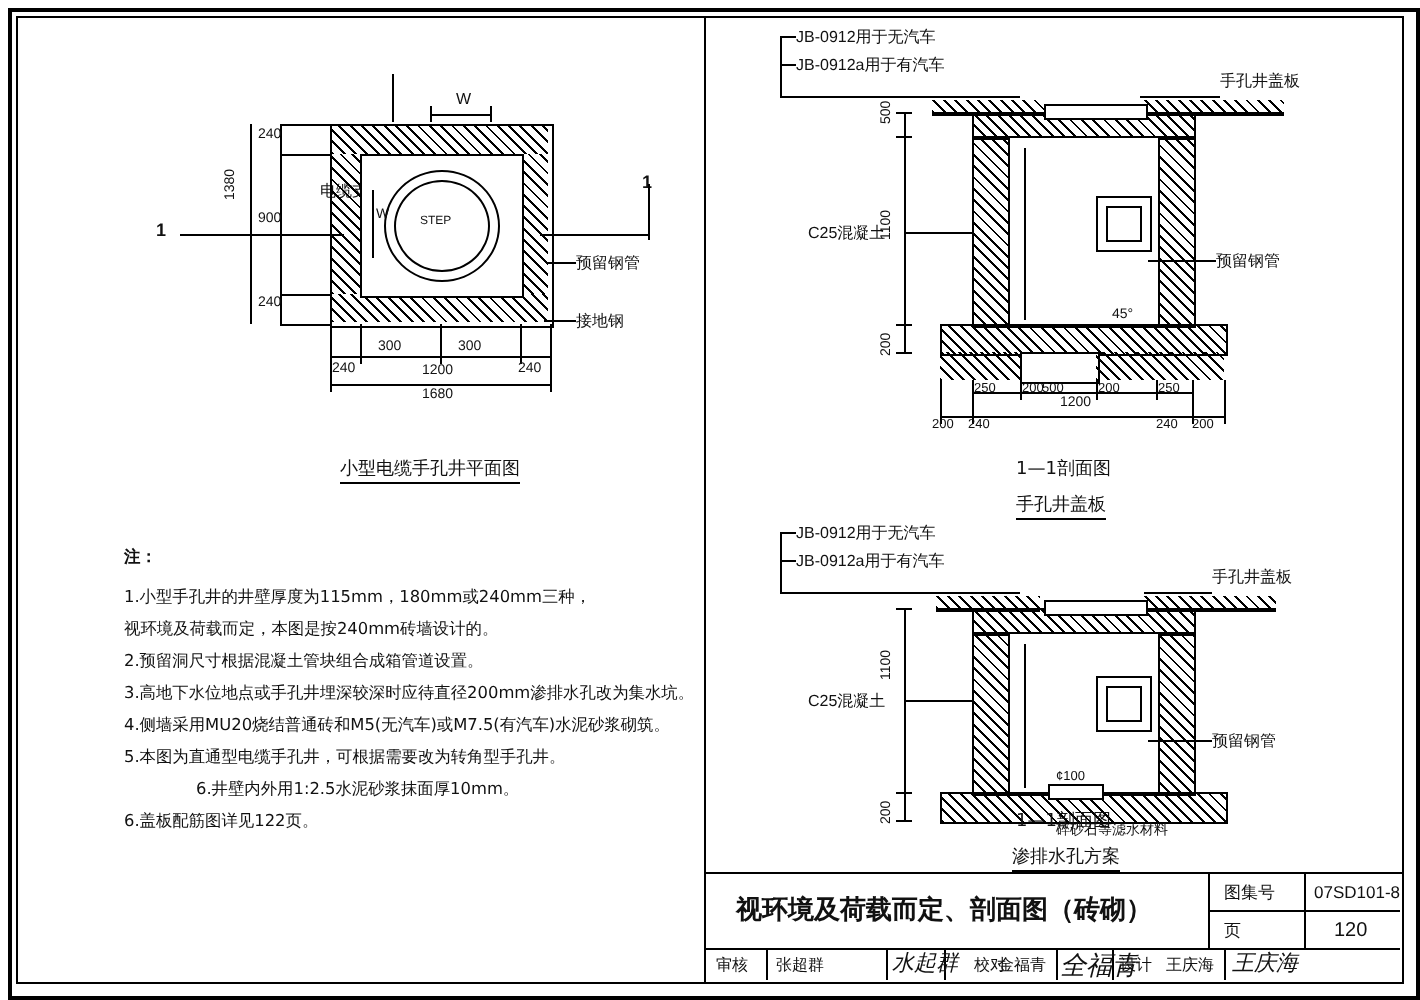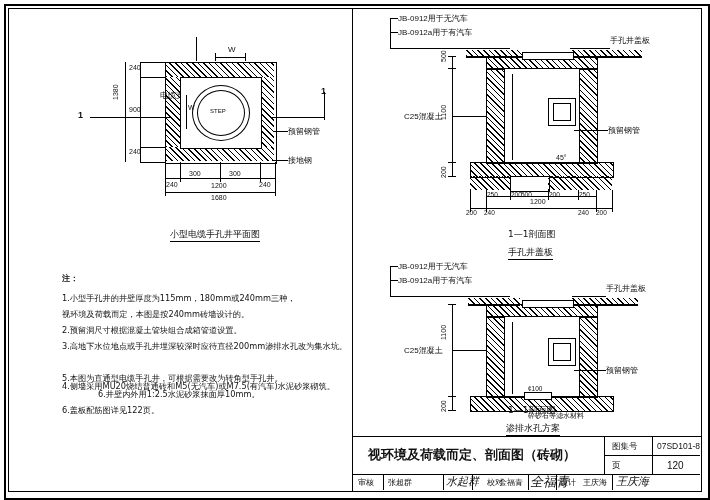--- a/index.html
+++ b/index.html
@@ -12,21 +12,21 @@
   .cn{font-family:Liberation Sans, sans-serif;}
   .num{font-family:"Liberation Sans",sans-serif;}
   .b{font-weight:bold;}
   .ln{position:absolute;background:#000;}
   .h{height:1px;}
   .v{width:1px;}
   .hatch{position:absolute;background:
      repeating-linear-gradient(45deg,#000 0 1px,transparent 1px 4px);}
   .solidbox{position:absolute;border:1px solid #000;}
   .title-box{position:absolute;border:1px solid #000;}
-  .sig{font-family:Liberation Mono, monospace;font-style:italic;}
+  .sig{font-family:Liberation Serif, serif;font-style:italic;}
   .note{position:absolute;font-size:8.2px;line-height:1.55;font-family:"DejaVu Sans",sans-serif;}
   .cap{position:absolute;font-size:9px;font-family:"DejaVu Sans",sans-serif;}
   .ul{border-bottom:1px solid #000;}
   .ellipse{position:absolute;border:1px solid #000;border-radius:50%;}
   .ground{position:absolute;height:0;border-top:2px solid #000;}
 </style>
 </head>
 <body>
 
 <div id="sheet">
@@ -97,21 +97,21 @@
 
     <div class="cap cn ul" style="left:170px;top:228px;">小型电缆手孔井平面图</div>
   </div>
 
   <div>
     <div class="note b" style="left:62px;top:272px;">注：</div>
     <div class="note" style="left:62px;top:292px;">1.小型手孔井的井壁厚度为115mm，180mm或240mm三种，</div>
     <div class="note" style="left:62px;top:308px;">   视环境及荷载而定，本图是按240mm砖墙设计的。</div>
     <div class="note" style="left:62px;top:324px;">2.预留洞尺寸根据混凝土管块组合成箱管道设置。</div>
     <div class="note" style="left:62px;top:340px;">3.高地下水位地点或手孔井埋深较深时应待直径200mm渗排水孔改为集水坑。</div>
-    <div class="note" style="left:62px;top:356px;margin-top:24px;">4.侧墙采用MU20烧结普通砖和M5(无汽车)或M7.5(有汽车)水泥砂浆砌筑。</div>
+    <div class="note" style="left:62px;top:356px;">4.侧墙采用MU20烧结普通砖和M5(无汽车)或M7.5(有汽车)水泥砂浆砌筑。</div>
     <div class="note" style="left:62px;top:372px;">5.本图为直通型电缆手孔井，可根据需要改为转角型手孔井。</div>
     <div class="note" style="left:62px;top:388px;margin-left:36px;">6.井壁内外用1:2.5水泥砂浆抹面厚10mm。</div>
     <div class="note" style="left:62px;top:404px;">6.盖板配筋图详见122页。</div>
   </div>
 
   <div>
     <div class="txt cn" style="left:398px;top:14px;">JB-0912用于无汽车</div>
     <div class="txt cn" style="left:398px;top:28px;">JB-0912a用于有汽车</div>
     <div class="ln h" style="left:390px;top:18px;width:8px;"></div>
     <div class="ln h" style="left:390px;top:32px;width:8px;"></div>

